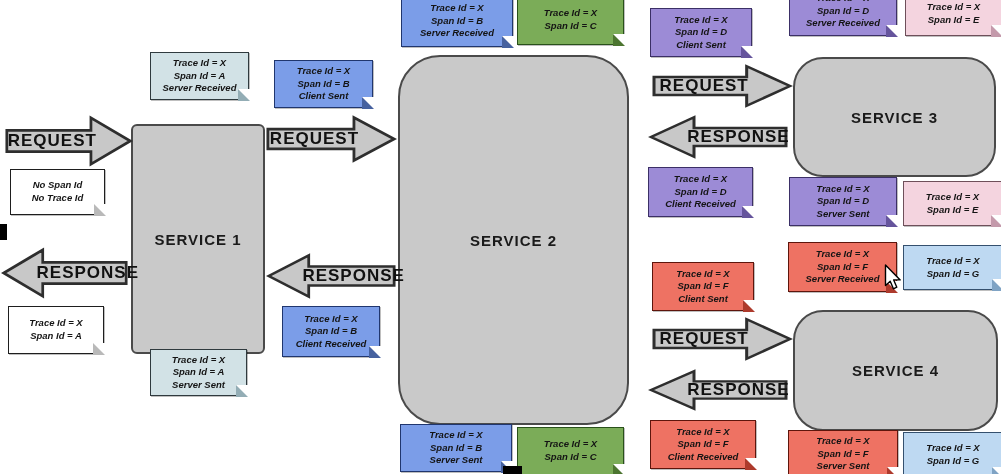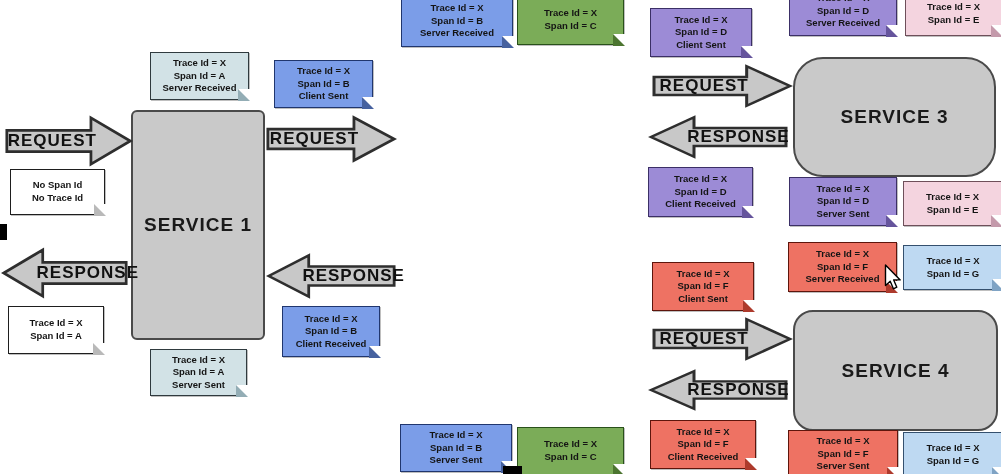--- a/index.html
+++ b/index.html
@@ -6,41 +6,41 @@
   #stage{
     position:relative;width:1001px;height:474px;background:#ffffff;
     overflow:hidden;font-family:"Liberation Sans","DejaVu Sans",sans-serif;
   }
   
   .service{
     position:absolute;background:#c9c9c9;border:2px solid #4a4a4a;
     border-radius:32px;display:flex;align-items:center;justify-content:center;
   }
   .service span{
-    font-size:19px;font-weight:bold;color:#1a1a1a;letter-spacing:1px;
+    font-size:15px;font-weight:bold;color:#1a1a1a;letter-spacing:1px;
   }
   
   .arrow{position:absolute;}
   .arrow svg{position:absolute;inset:0;width:100%;height:100%;}
   .arrow polygon{fill:#c8c8c8;stroke:#2e2e2e;stroke-width:3;stroke-linejoin:miter;}
   .arrow.left svg{transform:scaleX(-1);}
   .arrow-label{
     position:absolute;top:50%;transform:translateY(-50%);
     width:70%;text-align:center;font-size:17px;font-weight:bold;
     color:#111;letter-spacing:1px;
   }
   .arrow.right .arrow-label{left:2%;}
   .arrow.left .arrow-label{right:2%;}
   
   .note{
     position:absolute;border:1.6px solid #222;display:flex;flex-direction:column;
     justify-content:center;align-items:center;text-align:center;
     box-shadow:1px 1px 0 rgba(0,0,0,0.25);
   }
-  .note .nl{font-size:9.5px;font-weight:bold;color:#141414;line-height:1.32;white-space:nowrap;}
+  .note .nl{font-size:9.5px;font-weight:bold;color:#141414;line-height:1.32;white-space:nowrap;font-style:italic;}
   .note::after{
     content:"";position:absolute;right:-1.6px;bottom:-1.6px;width:12px;height:12px;
   }
   .c-cyan{background:#d2e2e6;border-color:#2f3a3e;}
   .c-cyan::after{background:linear-gradient(to top right,#93adb5 49%,#ffffff 51%);}
   .c-white{background:#ffffff;border-color:#1e1e1e;}
   .c-white::after{background:linear-gradient(to top right,#b9b9b9 49%,#ffffff 51%);}
   .c-blue{background:#7b9de8;border-color:#20366e;}
   .c-blue::after{background:linear-gradient(to top right,#46619f 49%,#ffffff 51%);}
   .c-green{background:#7bac58;border-color:#29511a;}
@@ -55,27 +55,30 @@
   .c-lblue::after{background:linear-gradient(to top right,#7fa3c4 49%,#ffffff 51%);}
   
   .artifact{position:absolute;background:#000;}
   #cursor{position:absolute;left:884px;top:264px;width:19px;height:28px;}
 </style>
 </head>
 <body>
 
 <div id="stage">
 
-  <div class="service" style="left:131px;top:110px;width:130px;height:226px;border-radius:6px">
+  <div class="service" style="left:131px;top:124px;width:130px;height:226px;border-radius:6px">
     <span>SERVICE 1</span>
+  </div>
+  <div class="service" style="left:398px;top:55px;width:227px;height:366px;border-radius:42px">
+    <span>SERVICE 2</span>
   </div>
   <div class="service" style="left:793px;top:57px;width:199px;height:116px;border-radius:30px">
     <span>SERVICE 3</span>
   </div>
-  <div class="service" style="left:793px;top:310px;width:201px;height:117px;border-radius:20px">
+  <div class="service" style="left:793px;top:310px;width:201px;height:117px;border-radius:30px">
     <span>SERVICE 4</span>
   </div>
 
   <div class="arrow right" style="left:5px;top:114px;width:128px;height:54px">
     <svg viewBox="0 0 140 56" preserveAspectRatio="none">
       <polygon points="2,17 94,17 94,4 137,28 94,52 94,39 2,39"></polygon>
     </svg>
     <span class="arrow-label">REQUEST</span>
   </div>
 

